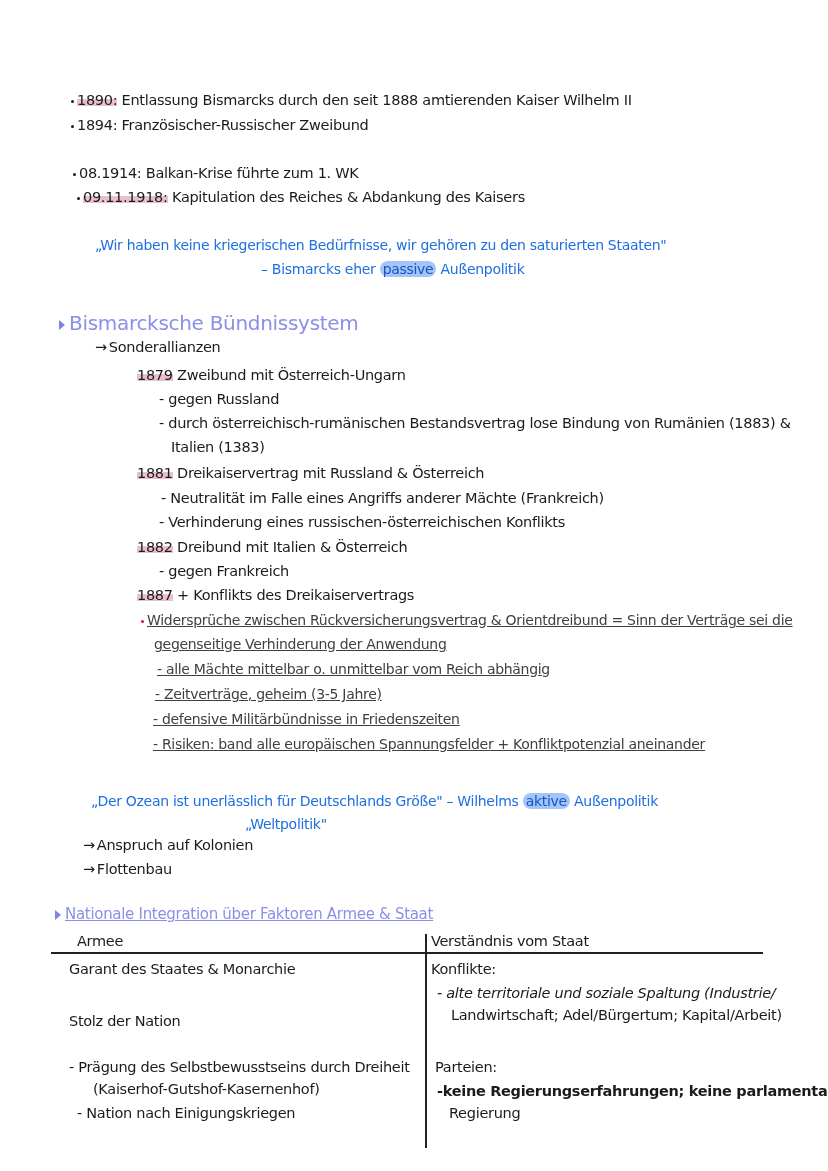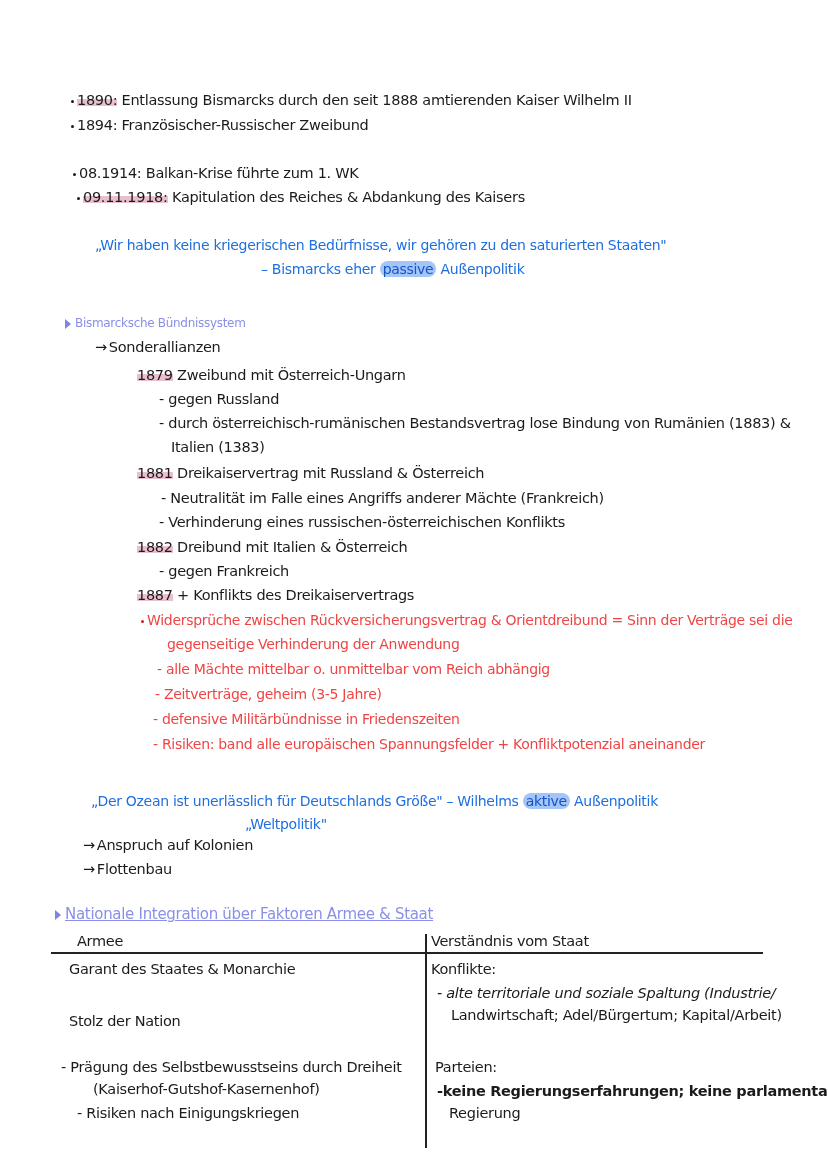--- a/index.html
+++ b/index.html
@@ -4,21 +4,21 @@
 <style>
   html, body { margin: 0; padding: 0; background: #ffffff; }
   body { width: 828px; height: 1171px; position: relative; overflow: hidden;
          font-family: "DejaVu Sans", sans-serif; color: #1a1a1a; }
   .page { position: absolute; left: 0; top: 0; width: 716px; height: 1171px; margin-left: 33px; }
   .line { position: absolute; white-space: nowrap; font-size: 14.5px; line-height: 18px;
           letter-spacing: -0.3px; transform-origin: left center; }
   .black { color: #1b1b1b; }
   .blue { color: #1e6fe0; }
   .lav { color: #8a8fe8; }
-  .red { color: #ef4444; }
+  .red { color: #404040; text-decoration: underline; }
   .hl-date { background: linear-gradient(transparent 45%, rgba(214,140,160,0.55) 45%, rgba(214,140,160,0.55) 85%, transparent 85%); }
   .hl-blue { background: rgba(90,150,240,0.55); border-radius: 9px; padding: 0 3px; color: #1553c8; }
   .bullet-dot { display: inline-block; width: 3px; height: 3px; border-radius: 50%;
                 background: #1b1b1b; margin-right: 3px; vertical-align: middle; }
   .tri { display: inline-block; width: 0; height: 0; border-top: 5px solid transparent;
          border-bottom: 5px solid transparent; border-left: 6px solid #7e84e4; margin-right: 4px;
          vertical-align: middle; }
   .arrow { display: inline-block; margin-right: 2px; }
   .rule { position: absolute; background: #222; }
 </style>
@@ -44,21 +44,21 @@
     <span>Kapitulation des Reiches &amp; Abdankung des Kaisers</span>
   </div>
 
   <div class="line blue" style="left:62px; top:236px; font-size:14px;">„Wir haben keine kriegerischen Bedürfnisse, wir gehören zu den saturierten Staaten"</div>
   <div class="line blue" style="left:228px; top:260px; font-size:14px;">
     <span>– Bismarcks eher</span>
     <span class="hl-blue">passive</span>
     <span>Außenpolitik</span>
   </div>
 
-  <div class="line lav" style="left:32px; top:314px; font-size:12px;">
+  <div class="line lav" style="left:26px; top:314px; font-size:20px;">
     <span class="tri"></span><span>Bismarcksche Bündnissystem</span>
   </div>
   <div class="line black" style="left:62px; top:338px;">
     <span class="arrow">→</span><span>Sonderallianzen</span>
   </div>
 
   <div class="line black" style="left:104px; top:366px;">
     <span class="hl-date">1879</span>
     <span>Zweibund mit Österreich-Ungarn</span>
   </div>
@@ -80,21 +80,21 @@
   <div class="line black" style="left:126px; top:562px;">- <span>gegen Frankreich</span></div>
 
   <div class="line black" style="left:104px; top:586px;">
     <span class="hl-date">1887</span>
     <span>+ Konflikts des Dreikaiservertrags</span>
   </div>
 
   <div class="line red" style="left:108px; top:611px; font-size:14px;">
     <span class="bullet-dot" style="background:#d6182b"></span><span>Widersprüche zwischen Rückversicherungsvertrag &amp; Orientdreibund = Sinn der Verträge sei die</span>
   </div>
-  <div class="line red" style="left:134px; top:635px; font-size:14px;">gegenseitige Verhinderung der Anwendung</div>
+  <div class="line red" style="left:121px; top:635px; font-size:14px;">gegenseitige Verhinderung der Anwendung</div>
   <div class="line red" style="left:124px; top:660px; font-size:14px;">- <span>alle Mächte mittelbar o. unmittelbar vom Reich abhängig</span></div>
   <div class="line red" style="left:122px; top:685px; font-size:14px;">- <span>Zeitverträge, geheim (3-5 Jahre)</span></div>
   <div class="line red" style="left:120px; top:710px; font-size:14px;">- <span>defensive Militärbündnisse in Friedenszeiten</span></div>
   <div class="line red" style="left:120px; top:735px; font-size:14px;">- <span>Risiken: band alle europäischen Spannungsfelder + Konfliktpotenzial aneinander</span></div>
 
   <div class="line blue" style="left:58px; top:792px; font-size:14px;">
     <span>„Der Ozean ist unerlässlich für Deutschlands Größe" – Wilhelms</span>
     <span class="hl-blue">aktive</span>
     <span>Außenpolitik</span>
   </div>
@@ -112,23 +112,23 @@
   </div>
 
   <div class="line black" style="left:44px; top:932px;">Armee</div>
   <div class="line black" style="left:398px; top:932px;">Verständnis vom Staat</div>
 
   <div class="rule" style="left:18px; top:952px; width:712px; height:1.5px;"></div>
   <div class="rule" style="left:392px; top:934px; width:1.5px; height:214px;"></div>
 
   <div class="line black" style="left:36px; top:960px;">Garant des Staates &amp; Monarchie</div>
   <div class="line black" style="left:36px; top:1012px;">Stolz der Nation</div>
-  <div class="line black" style="left:28px; top:1058px;text-align:center;">- <span>Prägung des Selbstbewusstseins durch Dreiheit</span></div>
+  <div class="line black" style="left:36px; top:1058px;text-align:center;">- <span>Prägung des Selbstbewusstseins durch Dreiheit</span></div>
   <div class="line black" style="left:60px; top:1080px;">(Kaiserhof-Gutshof-Kasernenhof)</div>
-  <div class="line black" style="left:44px; top:1104px;">- <span>Risiken nach Einigungskriegen</span></div>
+  <div class="line black" style="left:44px; top:1104px;">- <span>Nation nach Einigungskriegen</span></div>
 
   <div class="line black" style="left:398px; top:960px;">Konflikte:</div>
   <div class="line black" style="left:404px; top:984px;font-style:italic;">- alte territoriale und soziale Spaltung (Industrie/</div>
   <div class="line black" style="left:418px; top:1006px;">Landwirtschaft; Adel/Bürgertum; Kapital/Arbeit)</div>
   <div class="line black" style="left:402px; top:1058px;">Parteien:</div>
   <div class="line black" style="left:404px; top:1082px;font-weight:bold;">-keine Regierungserfahrungen; keine parlamentarische</div>
   <div class="line black" style="left:416px; top:1104px;">Regierung</div>
 
 </div>
 

